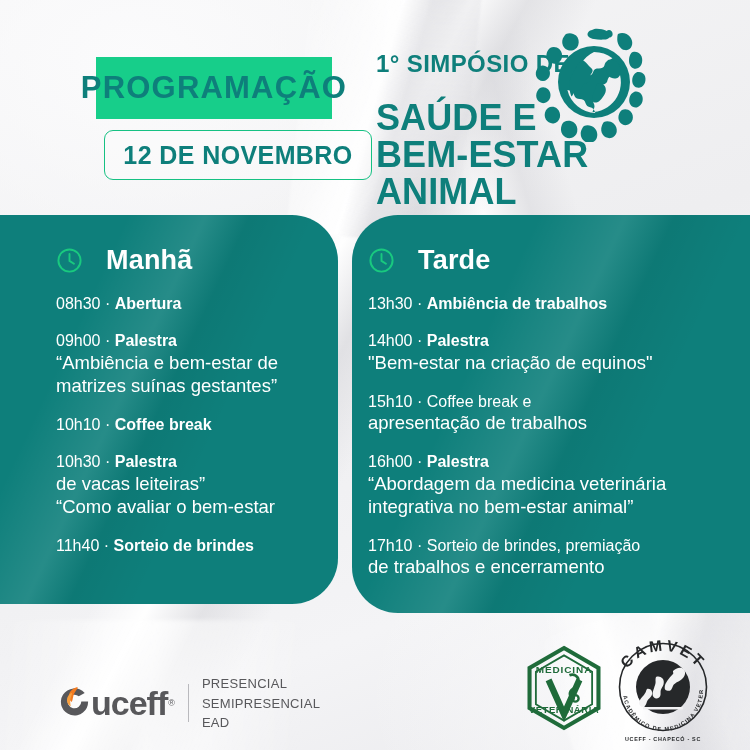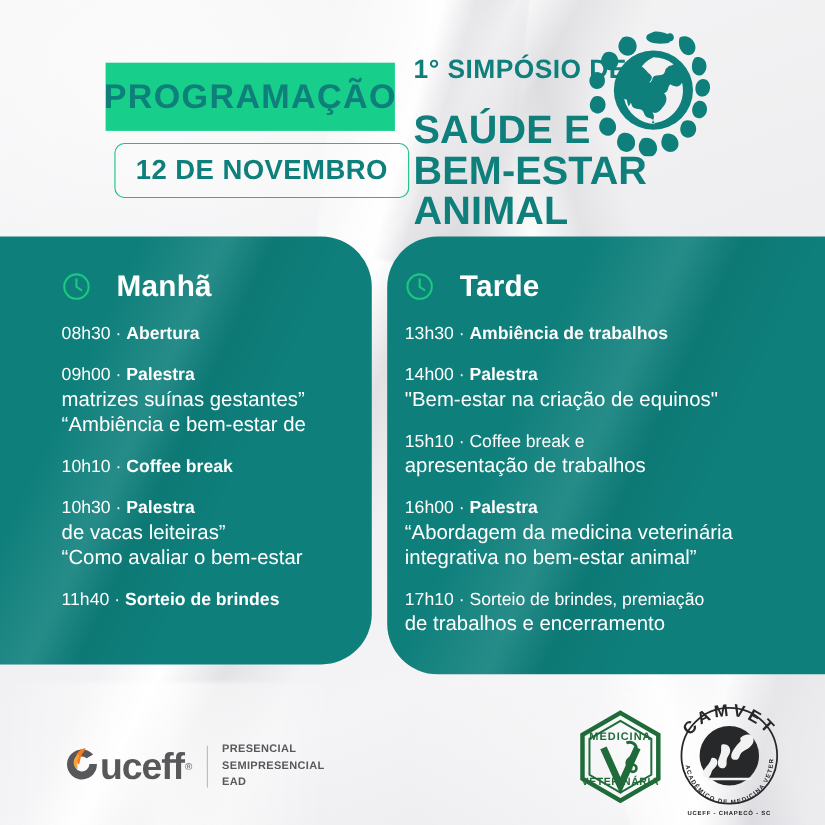--- a/index.html
+++ b/index.html
@@ -30,21 +30,21 @@
     background:linear-gradient(120deg,rgba(255,255,255,0) 0%,rgba(255,255,255,.85) 40%,rgba(206,206,212,.4) 56%,rgba(255,255,255,0) 100%);
     transform:rotate(-18deg); filter:blur(1.4px);}
   .creaseC{position:absolute;left:0;top:620px;width:300px;height:140px;
     background:linear-gradient(95deg,rgba(255,255,255,0) 0%,rgba(255,255,255,.75) 50%,rgba(255,255,255,0) 100%);
     filter:blur(2px);}
 
   
   .header { position:absolute; left:0; top:0; width:750px; height:215px; }
 
   .prog-box{
-    position:absolute; left:96px; top:57px; width:263px; height:62px;
+    position:absolute; left:96px; top:57px; width:236px; height:62px;
     background:#17ce8a;
     display:flex; align-items:center; justify-content:center;
   }
   .prog-box .txt{
     font-size:31px; font-weight:bold; color:#0e7f7b;
     letter-spacing:1.2px; white-space:nowrap;
   }
 
   .date-box{
     position:absolute; left:104px; top:130px; width:268px; height:50px;
@@ -115,21 +115,21 @@
   .panel-right .panel-inner{ padding:30px 24px 0 16px; }
 
   
   .footer{ position:absolute; left:0; top:613px; width:750px; height:137px; }
 
   .uceff{ position:absolute; left:58px; top:61px; display:flex; align-items:center; gap:13px; }
   .uceff-mark{ display:flex; align-items:center; }
   .uceff-word{ font-size:34px; font-weight:bold; color:#58585b; letter-spacing:-1px; line-height:1; }
   .uceff-reg{ font-size:9px; color:#58585b; vertical-align:super; margin-left:1px; }
   .uceff-div{ width:1px; height:38px; background:#b9b9bd; }
-  .uceff-sub{ font-size:10px; font-weight:bold; color:#58585b; line-height:1.5; letter-spacing:.3px; }
+  .uceff-sub{ font-size:13px; font-weight:normal; color:#58585b; line-height:1.5; letter-spacing:.3px; }
 
   .badge-vet{ position:absolute; left:525px; top:32px; width:78px; height:86px; }
   .badge-camvet{ position:absolute; left:607px; top:20px; width:112px; height:112px; }
 </style>
 </head>
 <body>
 
 <div id="poster">
   <div class="creaseA"></div>
   <div class="creaseB"></div>
@@ -204,22 +204,22 @@
           </div>
         </div>
 
         <div class="item">
           <div class="line1">
             <span>09h00</span>
             <span>·</span>
             <b>Palestra</b>
           </div>
           <div class="desc">
+            <div>“Ambiência e bem-estar de</div>
             <div>matrizes suínas gestantes”</div>
-            <div>“Ambiência e bem-estar de</div>
           </div>
         </div>
 
         <div class="item">
           <div class="line1">
             <span>10h10</span>
             <span>·</span>
             <b>Coffee break</b>
           </div>
         </div>

